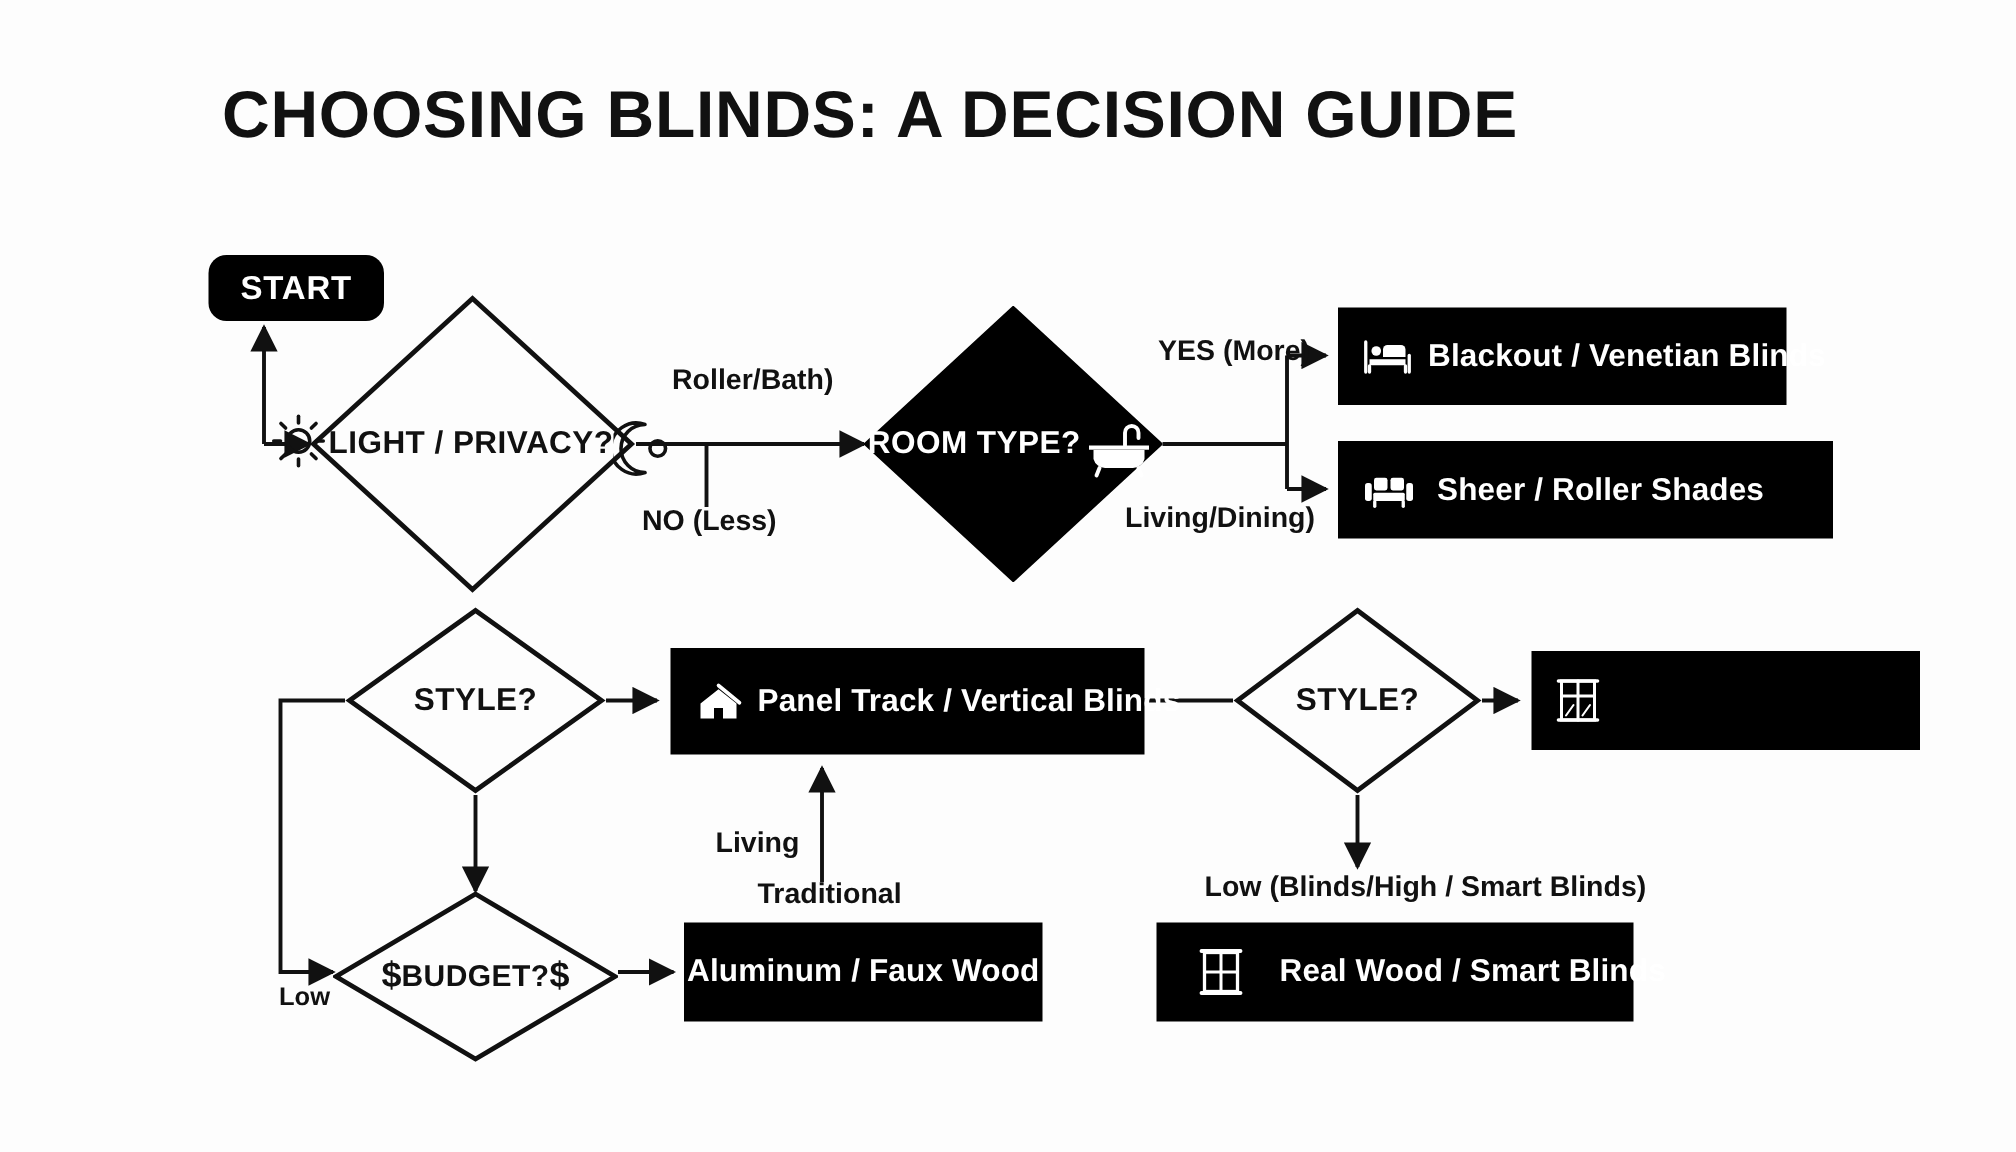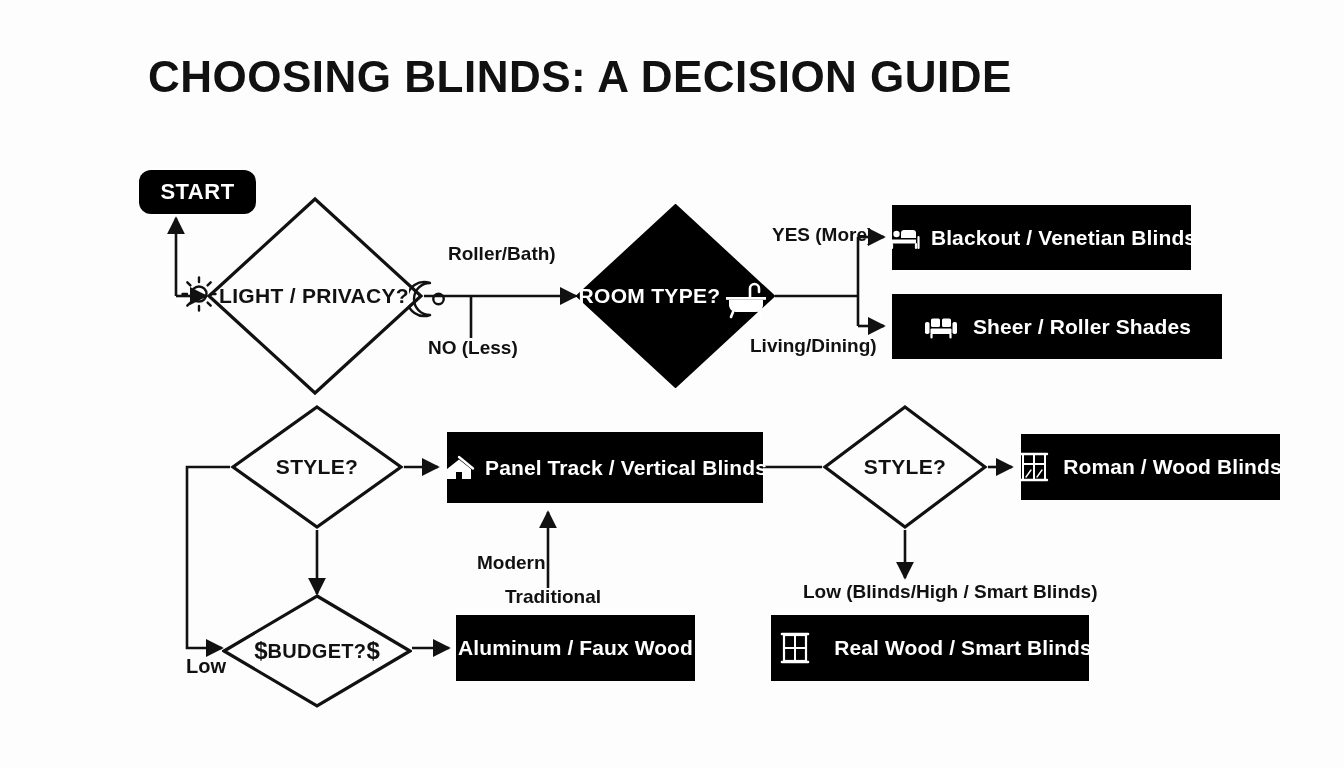--- a/index.html
+++ b/index.html
@@ -36,21 +36,20 @@
     left: 0;
     top: 0;
     width: 1344px;
     height: 768px;
   }
 
   
   .node {
     position: absolute;
     box-sizing: border-box;
-    justify-content: center;
   }
 
   
   .start-pill {
     display: flex;
     align-items: center;
     justify-content: center;
     background: #000000;
     color: #ffffff;
     border-radius: 12px;
@@ -130,21 +129,21 @@
 
   
   .edge-label {
     position: absolute;
     font-size: 19px;
     font-weight: 600;
     color: #111111;
     white-space: nowrap;
   }
   .edge-label.sm {
-    font-size: 20px;
+    font-size: 17px;
   }
 
   svg { display: block; }
 </style>
 </head>
 <body>
 
 <div id="chart-title">CHOOSING BLINDS: A DECISION GUIDE</div>
 
 <svg id="connectors" viewBox="0 0 1344 768">
@@ -318,24 +317,23 @@
     <svg width="30" height="34" viewBox="0 0 30 34" fill="none" stroke="#ffffff" stroke-width="2" stroke-linecap="round">
       <rect x="4" y="4" width="22" height="26" stroke="#ffffff" stroke-width="2"></rect>
       <line x1="2" y1="4" x2="28" y2="4" stroke-width="2.4"></line>
       <line x1="2" y1="30" x2="28" y2="30" stroke-width="2.4"></line>
       <line x1="15" y1="4" x2="15" y2="30"></line>
       <line x1="4" y1="14" x2="26" y2="14"></line>
       <line x1="7" y1="27" x2="12" y2="20" stroke-width="1.4"></line>
       <line x1="18" y1="27" x2="23" y2="20" stroke-width="1.4"></line>
     </svg>
   </span>
-  <span class="rb-text">Roman / Wood Blinds</span>
-</div>
-
-<div class="edge-label" style="left:477px; top:552px;">Modern</div>
+</div>
+
+<div class="edge-label" style="left:477px; top:552px;">Living</div>
 <div class="edge-label" style="left:505px; top:586px;">Traditional</div>
 <div class="edge-label sm" style="left:186px; top:655px;">Low</div>
 <div class="edge-label" style="left:803px; top:581px;">Low (Blinds/High / Smart Blinds)</div>
 
 <div class="node diamond-outline" style="left:222px; top:594px; width:190px; height:114px;">
   <svg class="dshape" viewBox="0 0 190 114" preserveAspectRatio="none">
     <polygon points="95,2 188,57 95,112 2,57" fill="#fdfdfd" stroke="#111111" stroke-width="3.2"></polygon>
   </svg>
   <div class="diamond-content">
     <span class="dollar">$</span>

